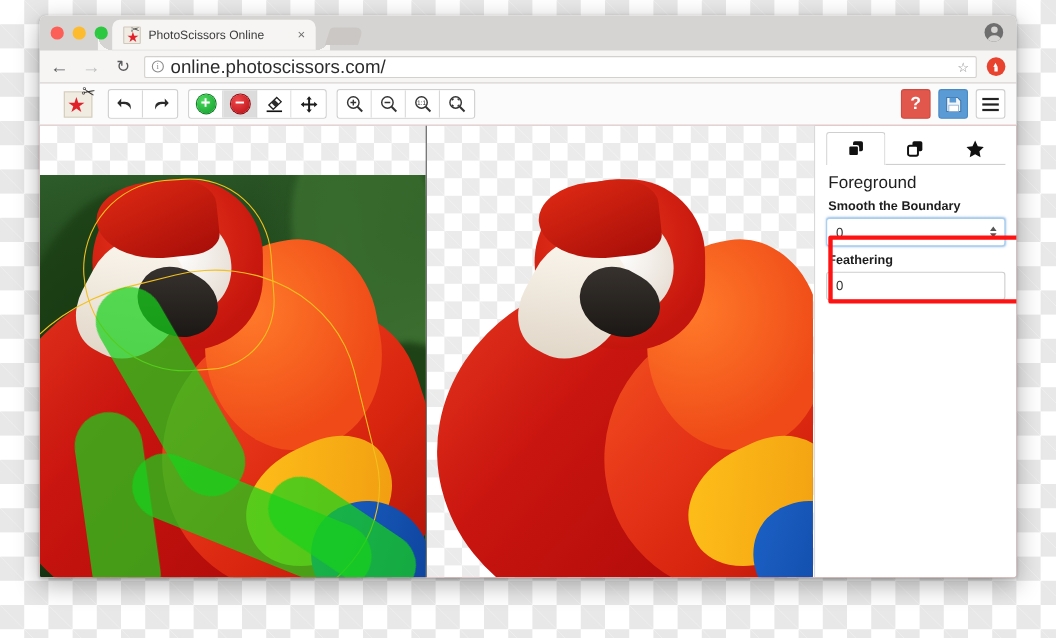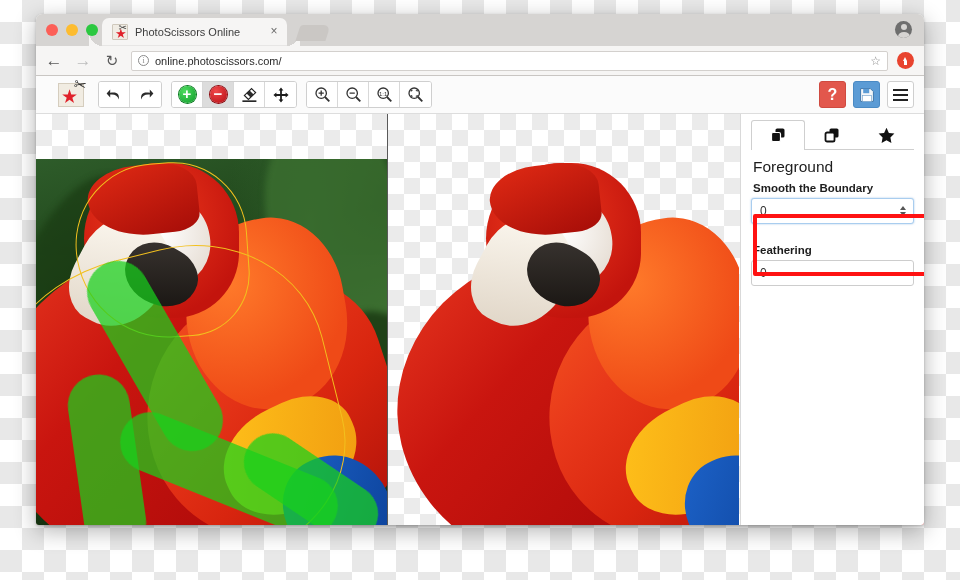--- a/index.html
+++ b/index.html
@@ -161,21 +161,21 @@
   .info-icon {
     width: 11px; height: 11px;
     border: 1px solid #8a8a8a;
     border-radius: 50%;
     color: #8a8a8a;
     font-size: 8px; line-height: 9px;
     text-align: center;
     font-family: "Liberation Serif", serif;
     flex: 0 0 11px;
   }
-  .url-text { flex: 1; font-size: 11px; color: #2b2b2b; }
+  .url-text { flex: 1; font-size: 17px; color: #2b2b2b; }
   .star-icon { font-size: 12px; color: #8c8c8c; cursor: pointer; }
   .ext-icon {
     width: 17px; height: 17px;
     border-radius: 50%;
     background: #e8432e;
     position: relative;
     flex: 0 0 17px;
     cursor: pointer;
   }
   .ext-icon::after {
@@ -364,21 +364,21 @@
     box-shadow: 0 1px 0 #fff;
   }
   .ptab svg { display: block; }
 
   .panel-title {
     font-size: 15.5px;
     color: #1d1d1d;
     margin: 8px 0 5px 2px;
     font-weight: normal;
   }
-  .field { margin-bottom: 20px; }
+  .field { margin-bottom: 7px; }
   .field-label {
     font-size: 11.5px;
     font-weight: bold;
     color: #1d1d1d;
     margin: 6px 0 4px 2px;
   }
   .field-input {
     position: relative;
     height: 26px;
     border: 1px solid #cdcdcd;

